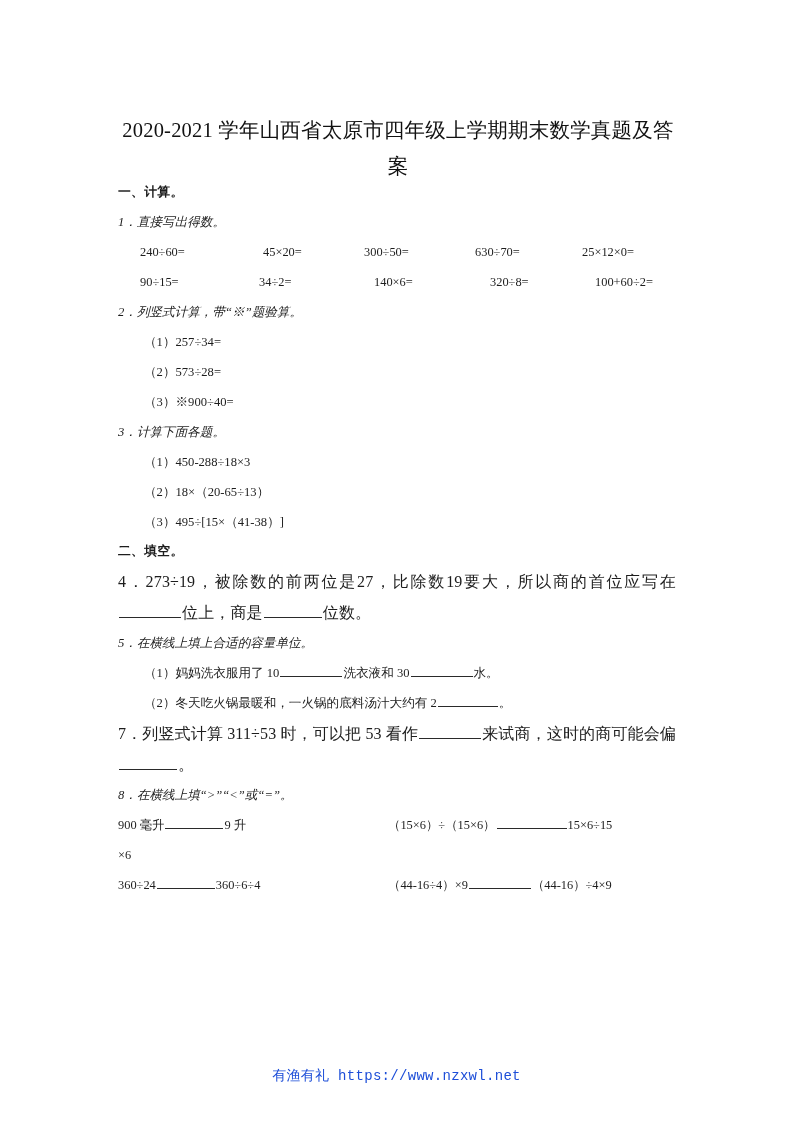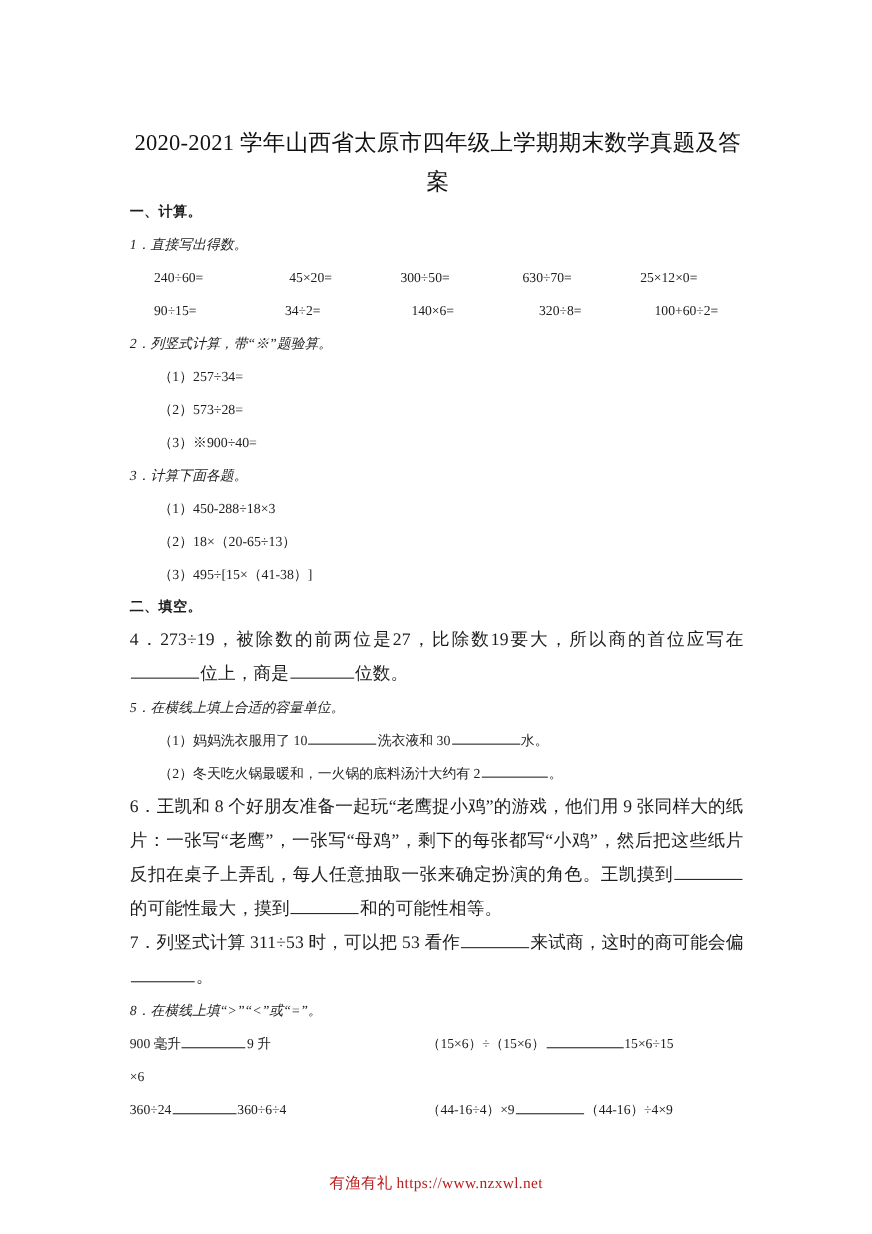--- a/index.html
+++ b/index.html
@@ -133,23 +133,23 @@
     font-size: 12.4px;
   }
 
   
   .footer {
     position: absolute;
     left: 0;
     top: 1067px;
     width: 793px;
     text-align: center;
-    font-family: Liberation Serif, serif;
+    font-family: Liberation Mono, monospace;
     font-size: 14px;
-    color: #b91c1c;
+    color: #1d4ed8;
     letter-spacing: 0.3px;
   }
 </style>
 </head>
 <body>
 
 <div class="page">
 
   <h1 class="doc-title">2020-2021 学年山西省太原市四年级上学期期末数学真题及答案</h1>
 
@@ -193,23 +193,20 @@
     </p>
 
     <p class="q">5．在横线上填上合适的容量单位。</p>
     <p class="sub">
       <span>（1）妈妈洗衣服用了 10</span><span class="blank w62"></span><span>洗衣液和 30</span><span class="blank w62"></span><span>水。</span>
     </p>
     <p class="sub">
       <span>（2）冬天吃火锅最暖和，一火锅的底料汤汁大约有 2</span><span class="blank w60"></span><span>。</span>
     </p>
 
-    <p class="q-wrap">
-      <span>6．王凯和 8 个好朋友准备一起玩“老鹰捉小鸡”的游戏，他们用 9 张同样大的纸片：一张写“老鹰”，一张写“母鸡”，剩下的每张都写“小鸡”，然后把这些纸片反扣在桌子上弄乱，每人任意抽取一张来确定扮演的角色。王凯摸到</span><span class="blank w62"></span><span>的可能性最大，摸到</span><span class="blank w62"></span><span>和的可能性相等。</span>
-    </p>
 
     <p class="q-wrap">
       <span>7．列竖式计算 311÷53 时，可以把 53 看作</span><span class="blank w62"></span><span>来试商，这时的商可能会偏</span><span class="blank w58"></span><span>。</span>
     </p>
 
     <p class="q">8．在横线上填“&gt;”“&lt;”或“=”。</p>
 
     <div class="cmp-row">
       <span class="cmp-cell" style="left:0px;">
         <span>900 毫升</span><span class="blank w58"></span><span>9 升</span>

